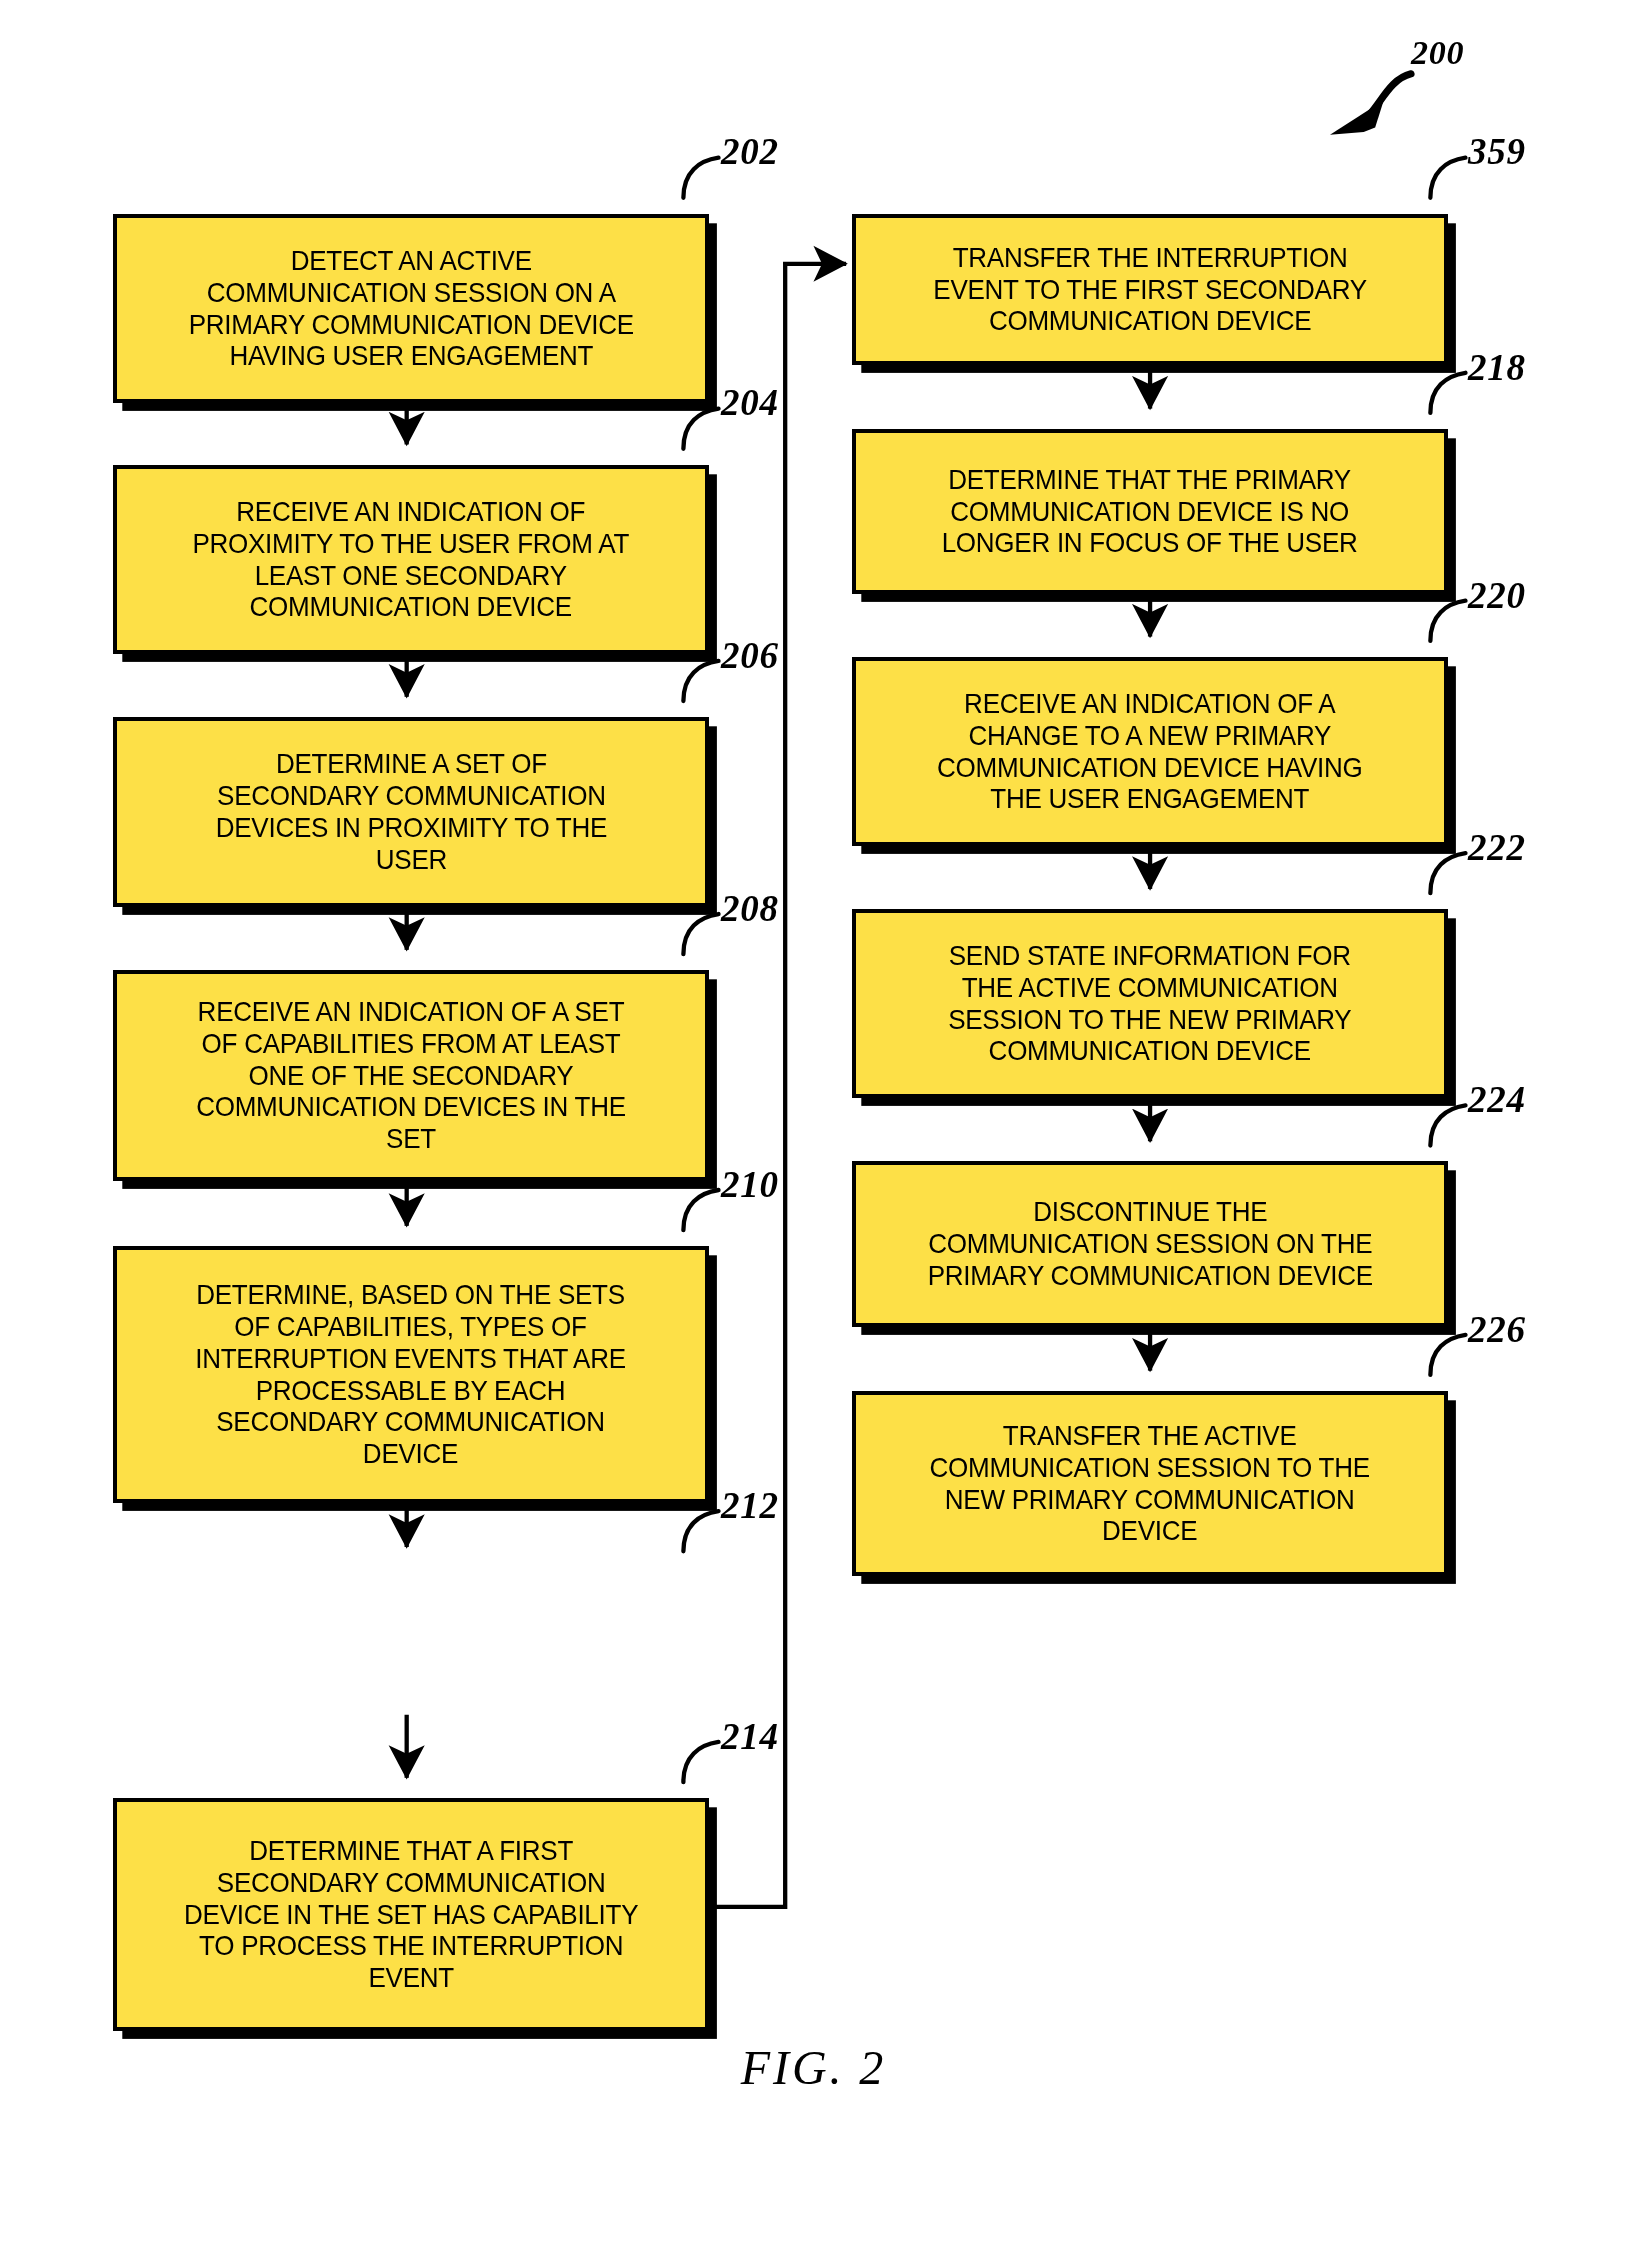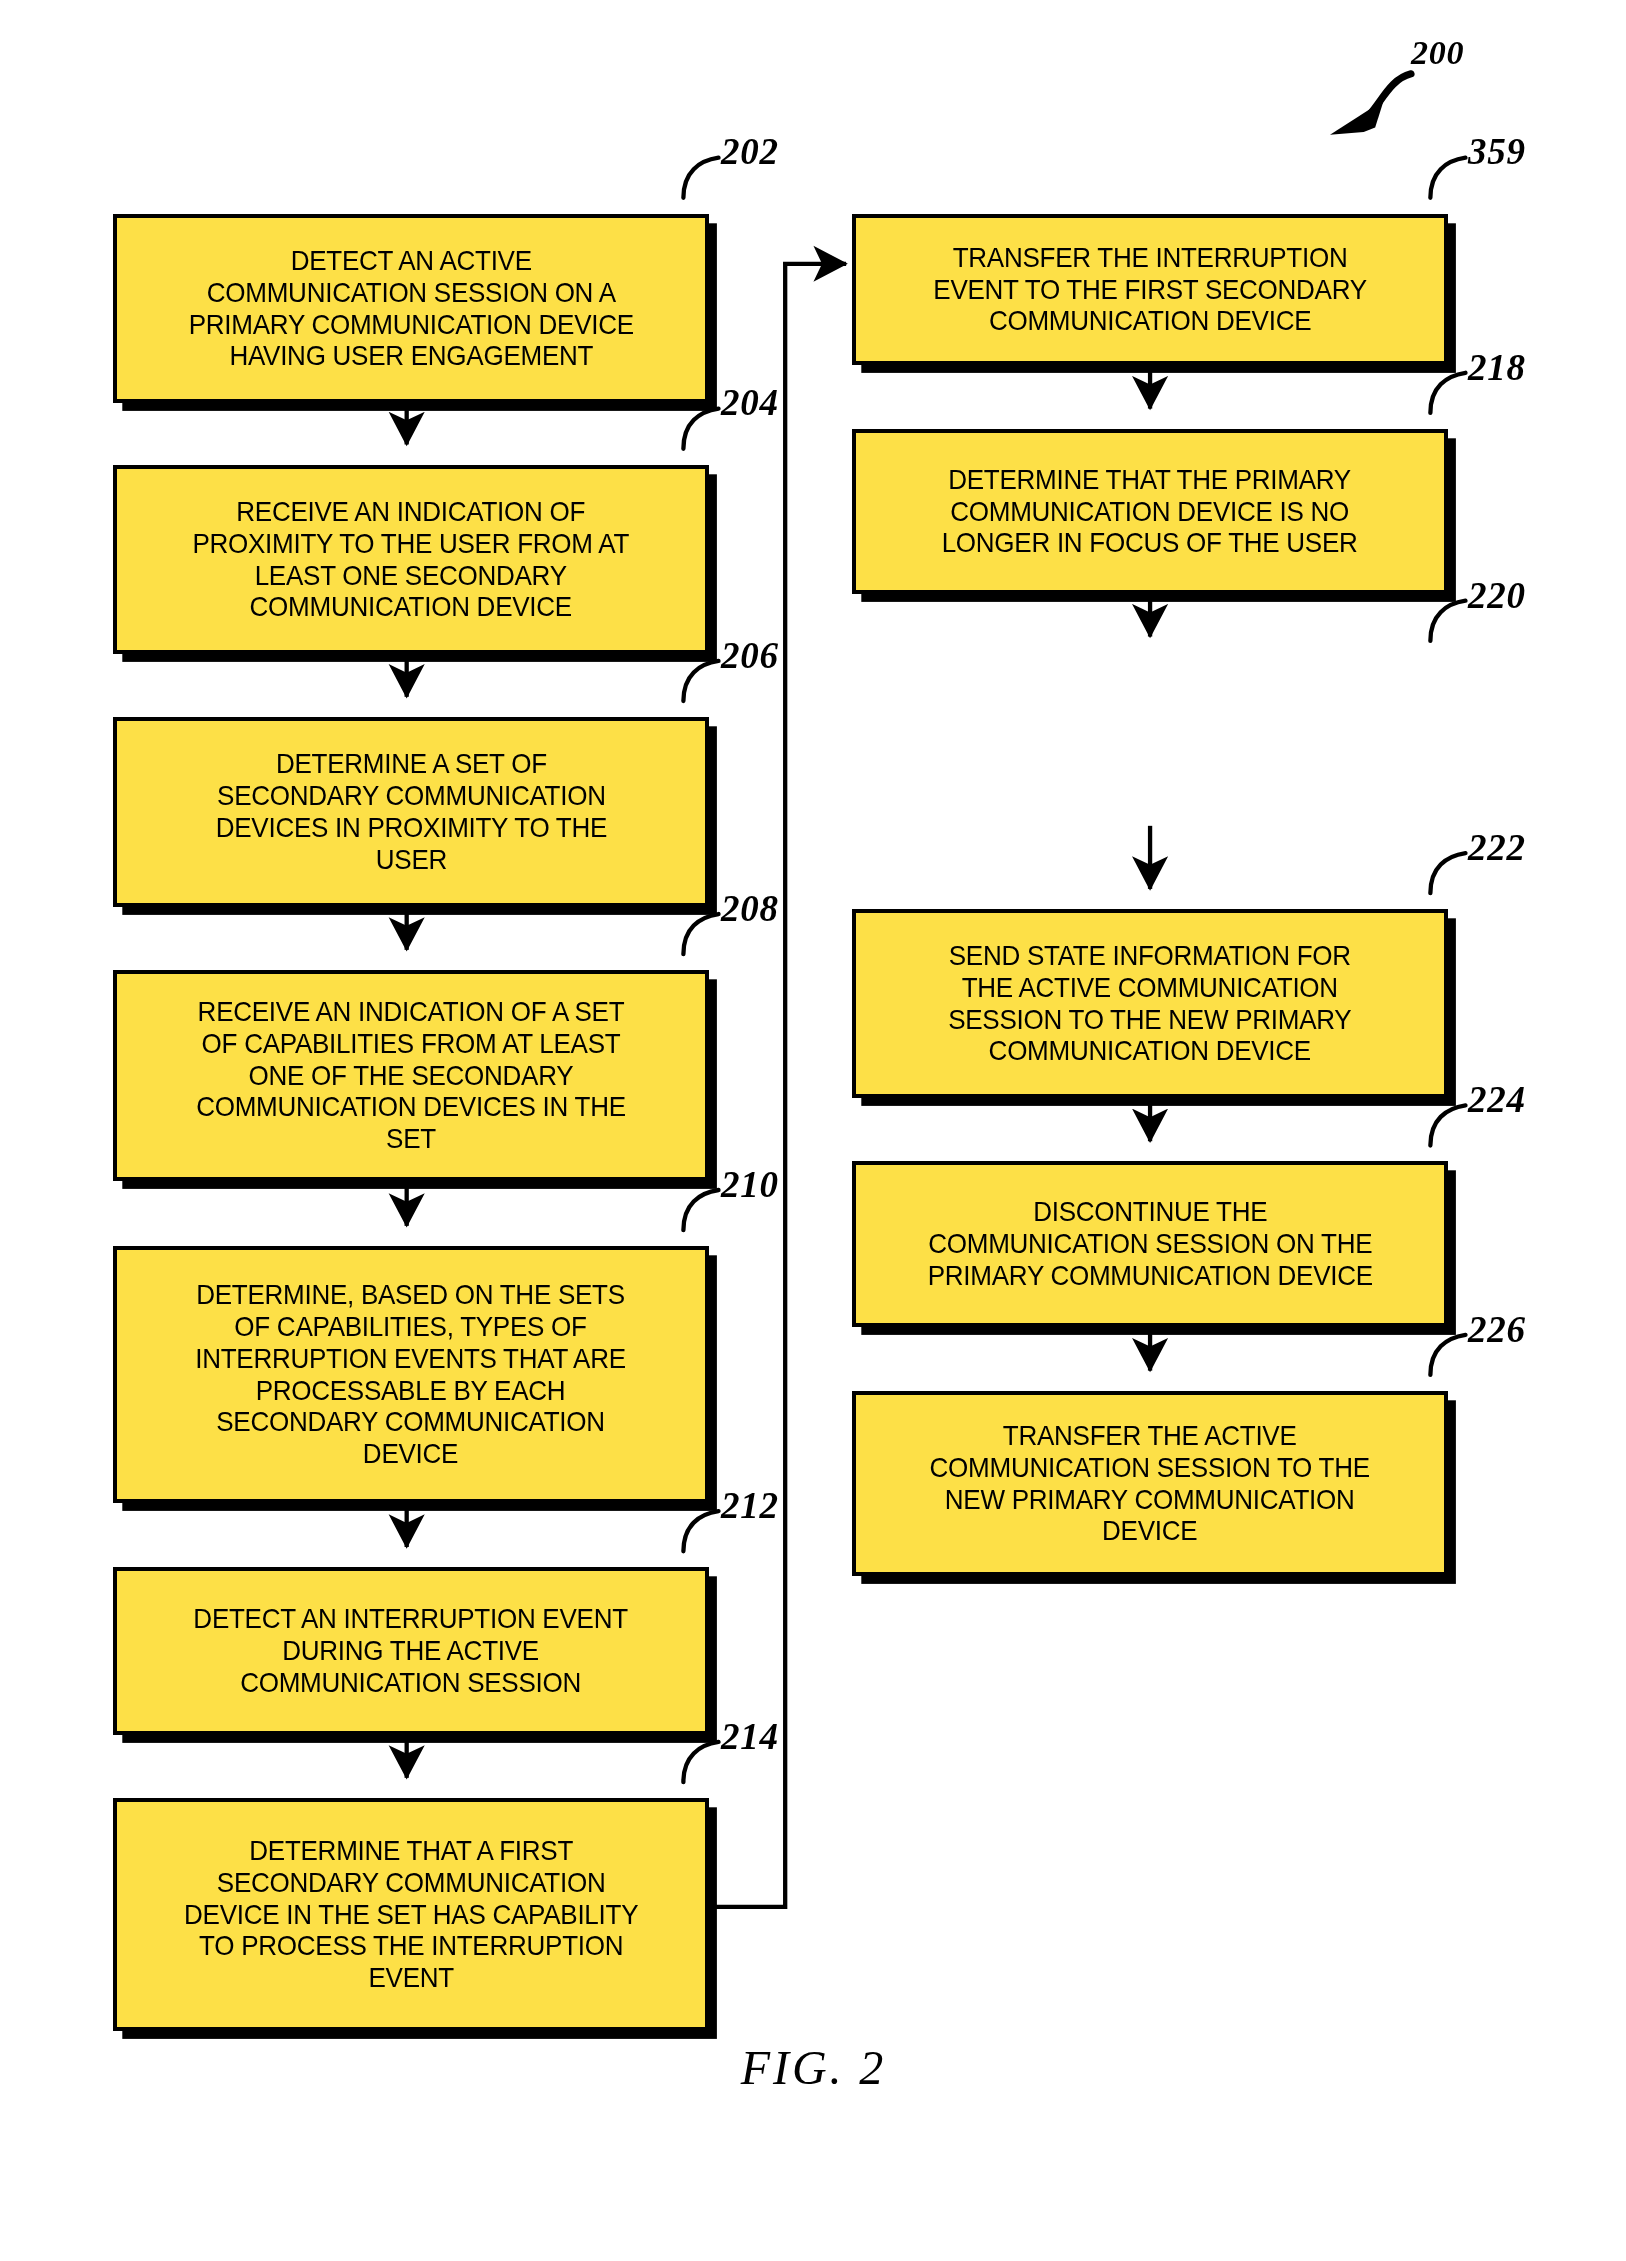--- a/index.html
+++ b/index.html
@@ -163,25 +163,20 @@
 
   <div class="fbox" style="left:113px; top:1226px; width:596px; height:257px;">
     <div class="ftext">DETERMINE, BASED ON THE SETS
 OF CAPABILITIES, TYPES OF
 INTERRUPTION EVENTS THAT ARE
 PROCESSABLE BY EACH
 SECONDARY COMMUNICATION
 DEVICE</div>
   </div>
 
-  <div class="fbox" style="left:113px; top:1547px; width:596px; height:168px;">
-    <div class="ftext">DETECT AN INTERRUPTION EVENT
-DURING THE ACTIVE
-COMMUNICATION SESSION</div>
-  </div>
 
   <div class="fbox" style="left:113px; top:1778px; width:596px; height:233px;">
     <div class="ftext">DETERMINE THAT A FIRST
 SECONDARY COMMUNICATION
 DEVICE IN THE SET HAS CAPABILITY
 TO PROCESS THE INTERRUPTION
 EVENT</div>
   </div>
 
   <div class="fbox" style="left:852px; top:194px; width:596px; height:151px;">
@@ -189,20 +184,26 @@
 EVENT TO THE FIRST SECONDARY
 COMMUNICATION DEVICE</div>
   </div>
 
   <div class="fbox" style="left:852px; top:409px; width:596px; height:165px;">
     <div class="ftext">DETERMINE THAT THE PRIMARY
 COMMUNICATION DEVICE IS NO
 LONGER IN FOCUS OF THE USER</div>
   </div>
 
+  <div class="fbox" style="left:852px; top:637px; width:596px; height:189px;">
+    <div class="ftext">RECEIVE AN INDICATION OF A
+CHANGE TO A NEW PRIMARY
+COMMUNICATION DEVICE HAVING
+THE USER ENGAGEMENT</div>
+  </div>
 
   <div class="fbox" style="left:852px; top:889px; width:596px; height:189px;">
     <div class="ftext">SEND STATE INFORMATION FOR
 THE ACTIVE COMMUNICATION
 SESSION TO THE NEW PRIMARY
 COMMUNICATION DEVICE</div>
   </div>
 
   <div class="fbox" style="left:852px; top:1141px; width:596px; height:166px;">
     <div class="ftext">DISCONTINUE THE

